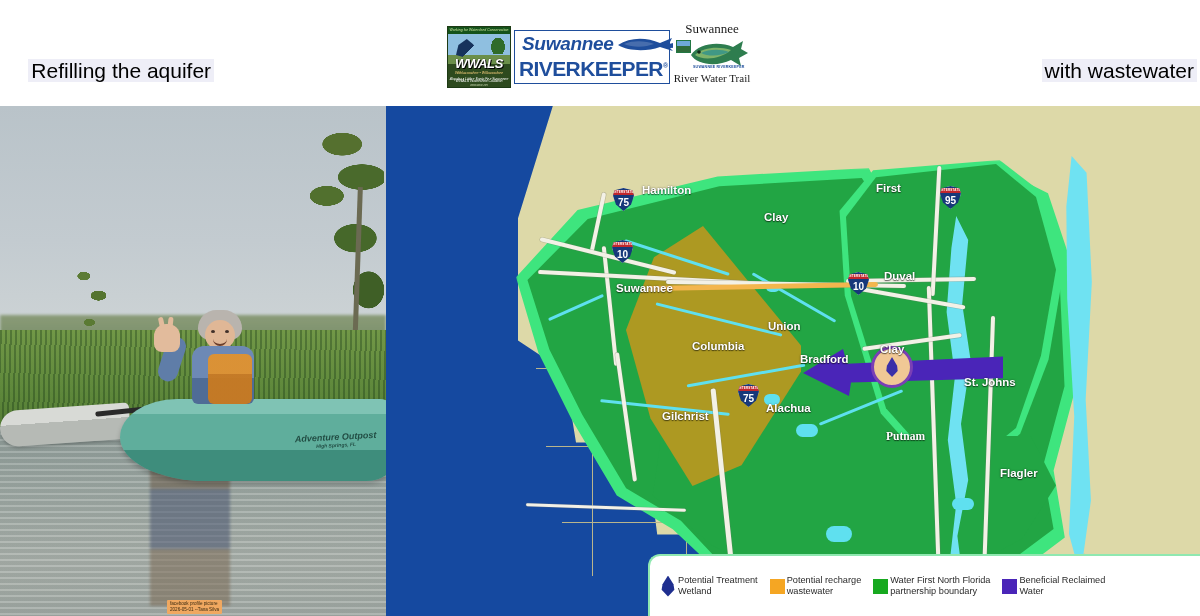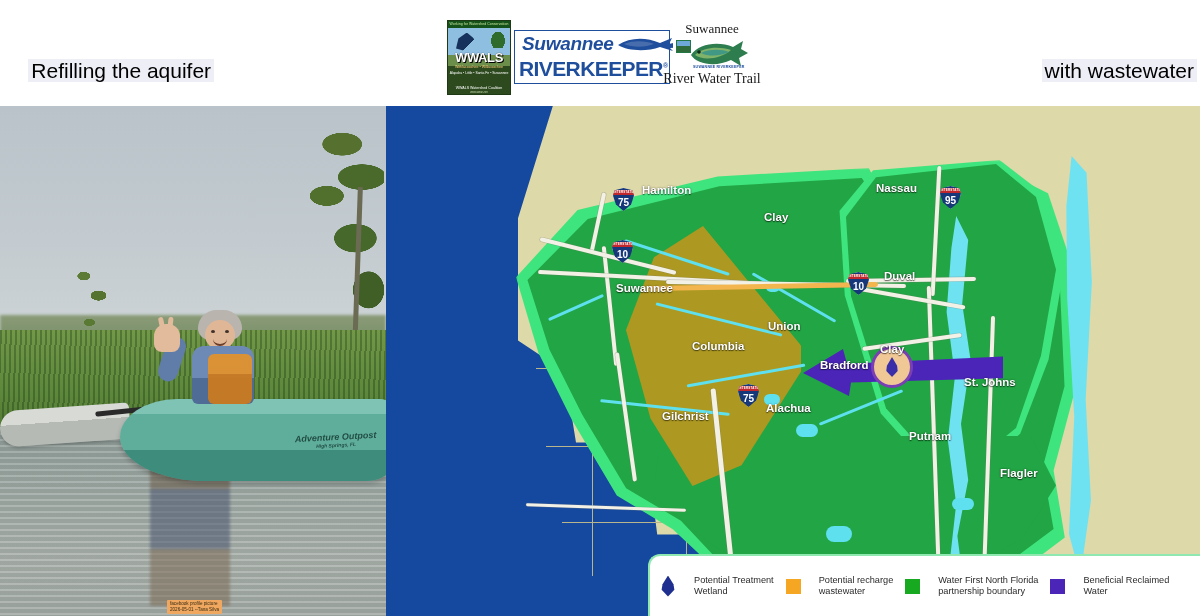--- a/index.html
+++ b/index.html
@@ -24,23 +24,23 @@
   #hdr-left{left:5px;top:26px;text-align:left;}
   #hdr-right{right:3px;top:26px;text-align:right;}
 
   
   #logo-band{
     position:absolute;left:447px;top:19px;width:306px;height:76px;
     display:flex;align-items:center;gap:3px;
   }
   
   #wwals-logo{
-    width:64px;height:75px;flex:0 0 64px;position:relative;
+    width:64px;height:62px;flex:0 0 64px;position:relative;
     background:linear-gradient(#2a6a2a 0 10%, #8fbfe0 10% 46%, #6b8f4a 46% 62%, #2d4a1e 62% 100%);
-    border:1px solid #1d3a14;box-sizing:border-box;overflow:hidden;
+    border:1px solid #1d3a14;box-sizing:border-box;overflow:hidden;font-style:italic;
   }
   #wwals-logo .wl-top{
     position:absolute;left:0;top:0;width:100%;height:7px;background:#14521a;
     color:#cfe8a0;font-size:3.4px;line-height:7px;text-align:center;
     letter-spacing:.1px;overflow:hidden;white-space:nowrap;
   }
   #wwals-logo .wl-tree{
     position:absolute;right:4px;top:9px;width:16px;height:18px;
     background:radial-gradient(ellipse at 50% 60%, #2f6b2a 0 60%, transparent 61%);
   }
@@ -109,21 +109,21 @@
     position:absolute;left:1px;top:3px;width:13px;height:11px;
     background:linear-gradient(#6ea8d8 0 45%, #2f6b3a 46% 100%);
     border:0.6px solid #274;
   }
   #swt-logo .swt-ribbon{
     position:absolute;left:18px;bottom:2px;font-size:3.6px;color:#1f4e9c;
     font-weight:bold;letter-spacing:.2px;white-space:nowrap;
   }
   #swt-logo .swt-bot{
     font-family:"Liberation Serif","DejaVu Serif",serif;
-    font-size:14px;line-height:13px;color:#1a1a1a;white-space:nowrap;margin-top:1px;
+    font-size:11px;line-height:13px;color:#1a1a1a;white-space:nowrap;margin-top:1px;
   }
 
   
   #photo{
     position:absolute;left:0;top:106px;width:386px;height:510px;overflow:hidden;
     background:#6a7a68;
   }
   #ph-sky{
     position:absolute;left:0;top:0;width:100%;height:48%;
     background:linear-gradient(#b9c3c9 0%, #c3cbd0 55%, #cfd5d6 100%);
@@ -360,21 +360,21 @@
     clip-path:polygon(50% 0%, 84% 44%, 88% 70%, 50% 100%, 12% 70%, 16% 44%);
   }
 
   
   #legend{
     position:absolute;left:262px;top:448px;width:552px;height:62px;
     background:#ffffff;border-radius:12px 0 0 0;
     border-top:2px solid #8fe8b0;border-left:2px solid #8fe8b0;
     display:flex;align-items:center;padding:0 10px;gap:12px;box-sizing:border-box;
   }
-  .lg-item{display:flex;align-items:center;gap:18px;}
+  .lg-item{display:flex;align-items:center;gap:2px;}
   .lg-swatch{width:15px;height:15px;flex:0 0 15px;}
   .lg-drop{
     width:16px;height:21px;flex:0 0 16px;background:#1f2f8f;
     clip-path:polygon(50% 0%, 84% 42%, 90% 68%, 50% 100%, 10% 68%, 16% 42%);
   }
   .lg-label{
     font-size:9.2px;line-height:11px;color:#2a2a2a;white-space:pre-line;
   }
 </style>
 </head>
@@ -526,31 +526,31 @@
   </div>
 
   <div class="shield" style="left:227px;top:82px;"><div class="cap">INTERSTATE</div><span>75</span></div>
   <div class="shield" style="left:226px;top:134px;"><div class="cap">INTERSTATE</div><span>10</span></div>
   <div class="shield" style="left:554px;top:80px;"><div class="cap">INTERSTATE</div><span>95</span></div>
   <div class="shield" style="left:462px;top:166px;"><div class="cap">INTERSTATE</div><span>10</span></div>
   <div class="shield" style="left:352px;top:278px;"><div class="cap">INTERSTATE</div><span>75</span></div>
 
   <div class="county" style="left:256px;top:78px;">Hamilton</div>
   <div class="county" style="left:378px;top:105px;">Clay</div>
-  <div class="county" style="left:490px;top:76px;">Nassau</div>
+  <div class="county" style="left:490px;top:76px;">First</div>
   <div class="county" style="left:230px;top:176px;">Suwannee</div>
   <div class="county" style="left:498px;top:164px;">Duval</div>
   <div class="county" style="left:382px;top:214px;">Union</div>
   <div class="county" style="left:306px;top:234px;">Columbia</div>
-  <div class="county" style="left:434px;top:247px;margin-top:6px;">Bradford</div>
+  <div class="county" style="left:414px;top:247px;">Bradford</div>
   <div class="county" style="left:494px;top:237px;">Clay</div>
   <div class="county" style="left:578px;top:270px;">St. Johns</div>
   <div class="county" style="left:276px;top:304px;">Gilchrist</div>
   <div class="county" style="left:380px;top:296px;">Alachua</div>
-  <div class="county" style="left:523px;top:324px;">Putnam</div>
+  <div class="county" style="left:500px;top:324px;font-family:Liberation Serif, serif;">Putnam</div>
   <div class="county" style="left:614px;top:361px;">Flagler</div>
 
   <div id="legend">
     <div class="lg-item">
       <div class="lg-drop"></div>
       <div class="lg-label">Potential Treatment
 Wetland</div>
     </div>
     <div class="lg-item">
       <div class="lg-swatch" style="background:#f5a623;"></div>

